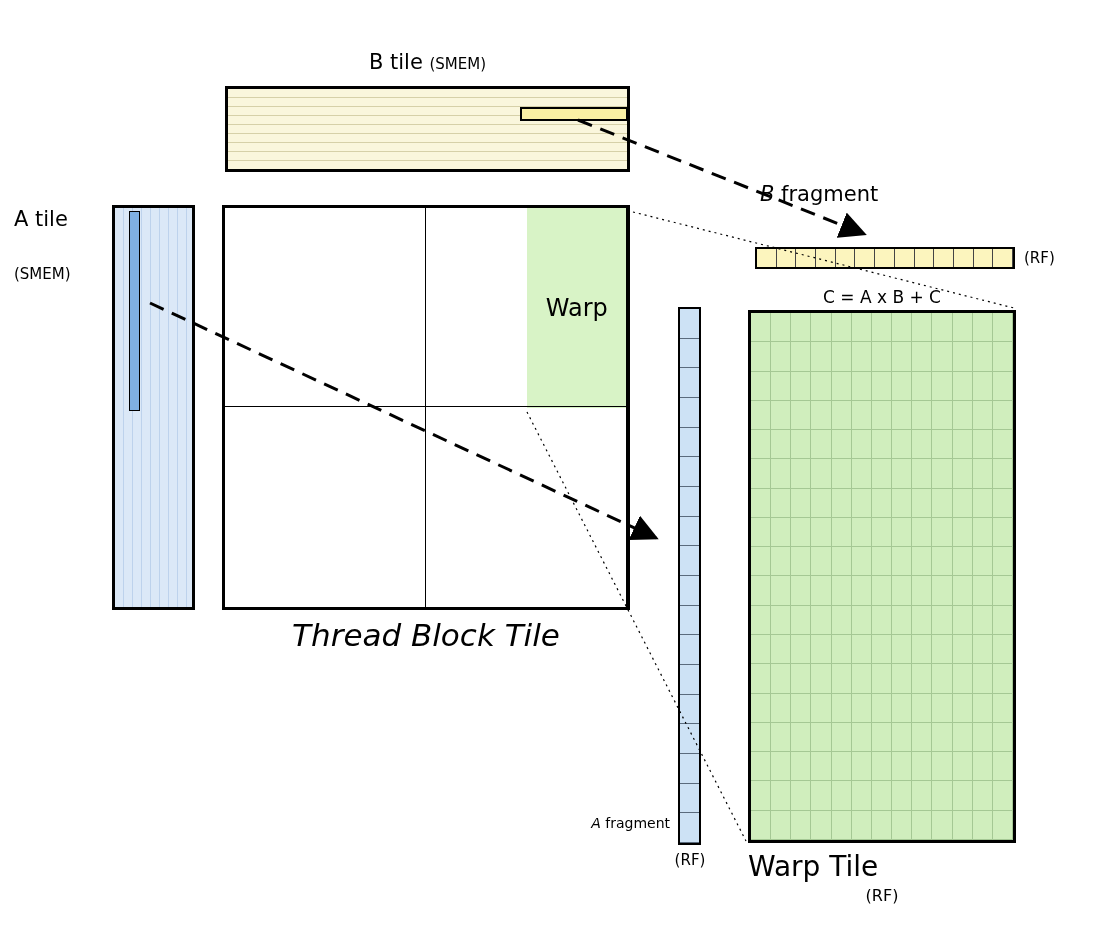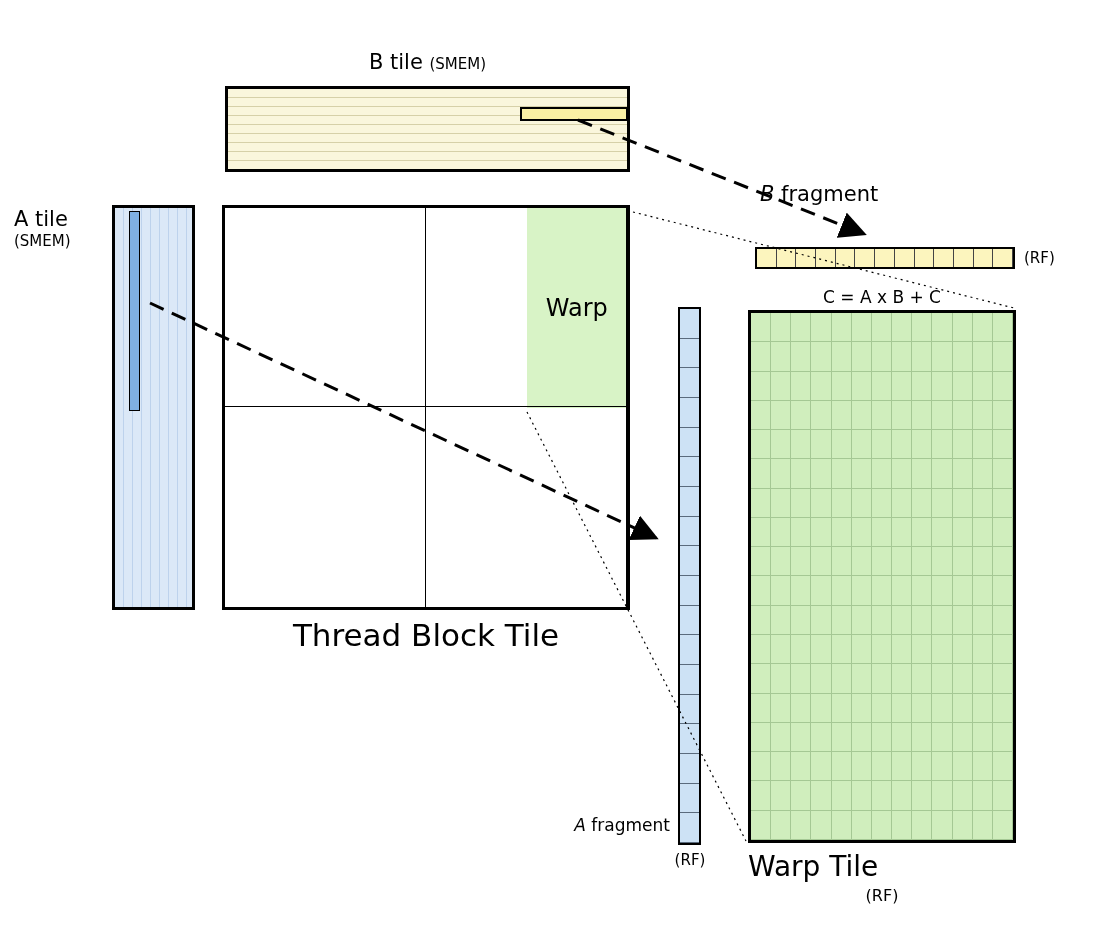--- a/index.html
+++ b/index.html
@@ -9,42 +9,42 @@
   .abs{position:absolute;}
 
   
   #b-tile{left:225px;top:86px;width:405px;height:86px;border:3px solid #000;
     background:
       repeating-linear-gradient(to bottom, transparent 0 8px, var(--yellow-rule) 8px 9px),
       var(--b-tile-fill);}
   #b-tile-strip{position:absolute;left:292px;top:18px;width:108px;height:14px;
     background:var(--b-strip-fill);border:2px solid #000;}
   #b-tile-label{left:225px;top:50px;width:405px;text-align:center;font-size:21px;}
-  .mem{font-size:15px;}
+  .mem{font-size:15px;margin-top:33px;}
 
   
   #a-tile{left:112px;top:205px;width:83px;height:405px;border:3px solid #000;
     background:
       repeating-linear-gradient(to right, transparent 0 8px, var(--blue-rule) 8px 9px),
       var(--a-tile-fill);}
   #a-tile-strip{position:absolute;left:14px;top:3px;width:11px;height:200px;
     background:var(--a-strip-fill);border:1.5px solid #000;}
   #a-tile-label{left:14px;top:207px;width:82px;text-align:left;font-size:21px;line-height:1.2;}
 
   
   #tbt{left:222px;top:205px;width:408px;height:405px;border:3px solid #000;background:#fff;}
   #tbt::after{content:"";position:absolute;left:0;top:0;right:0;bottom:0;pointer-events:none;
     background-image:
       repeating-linear-gradient(to right, transparent 0 calc(25% - 1px), #000 calc(25% - 1px) 25%),
       linear-gradient(to bottom, transparent 0 calc(50% - 1px), #000 calc(50% - 1px) 50%, transparent 50%);
     z-index:2;}
   #warp-cell{position:absolute;left:75%;top:0;width:25%;height:50%;
     background:var(--warp-fill);display:flex;align-items:center;justify-content:center;
     font-size:24px;z-index:1;}
-  #tbt-label{left:222px;top:617px;width:408px;text-align:center;font-size:31px;}
+  #tbt-label{left:222px;top:617px;width:408px;text-align:center;font-size:31px;font-style:italic;}
 
   
   #b-fragment{left:755px;top:247px;width:260px;height:22px;border:2px solid #000;
     background:
       repeating-linear-gradient(to right, transparent 0 calc(100%/13 - 1px), var(--cell-line) calc(100%/13 - 1px) calc(100%/13)),
       var(--b-fragment-fill);}
   #b-fragment-label{left:760px;top:182px;width:230px;text-align:left;font-size:21px;}
   #b-fragment-rf{left:1024px;top:249px;font-size:15px;}
 
   
@@ -57,21 +57,21 @@
       repeating-linear-gradient(to bottom, transparent 0 calc(100%/18 - 1px), var(--warp-grid) calc(100%/18 - 1px) calc(100%/18)),
       var(--warp-tile-fill);}
   #warp-tile-label{left:748px;top:850px;width:268px;text-align:left;font-size:28px;}
   #warp-tile-rf{left:748px;top:886px;width:268px;text-align:center;font-size:16px;}
 
   
   #a-fragment{left:678px;top:307px;width:23px;height:538px;border:2px solid #000;
     background:
       repeating-linear-gradient(to bottom, transparent 0 calc(100%/18 - 1px), var(--cell-line-blue) calc(100%/18 - 1px) calc(100%/18)),
       var(--a-fragment-fill);}
-  #a-fragment-label{left:535px;top:815px;width:135px;text-align:right;font-size:17px;}
+  #a-fragment-label{left:535px;top:815px;width:135px;text-align:right;font-size:14px;}
   #a-fragment-rf{left:664px;top:851px;width:52px;text-align:center;font-size:15px;}
 
   .it{font-style:italic;}
 
   
   #overlay{position:absolute;left:0;top:0;width:1101px;height:937px;pointer-events:none;z-index:5;}
   .dash{stroke:#000;stroke-width:3;stroke-dasharray:15 9;fill:none;}
   .dot{stroke:#000;stroke-width:1.2;stroke-dasharray:2 4;fill:none;}
 </style>
 </head>

